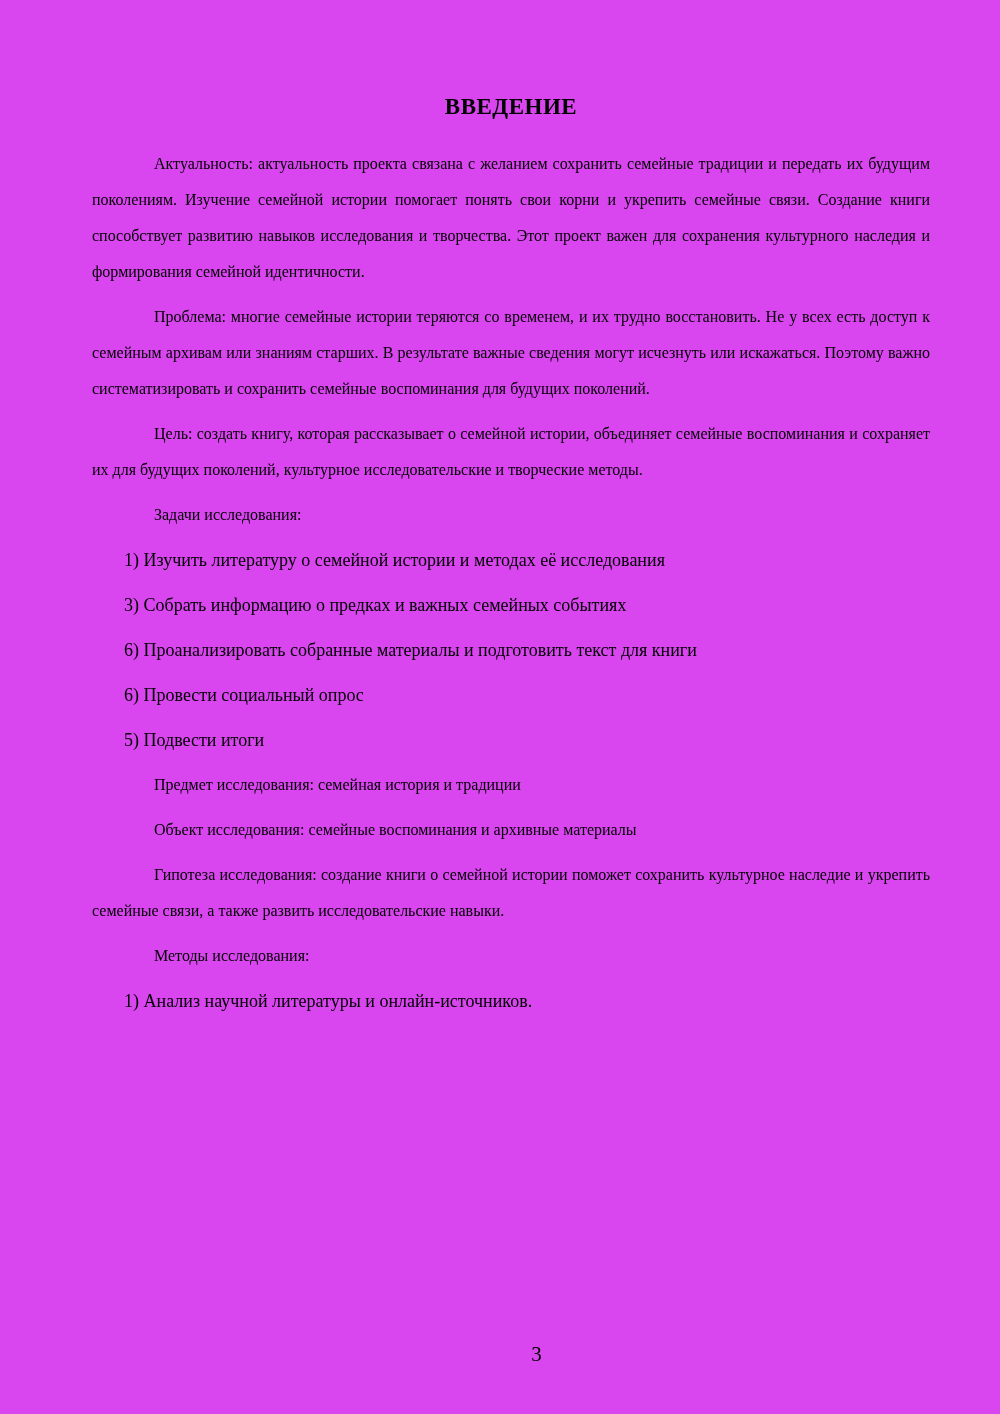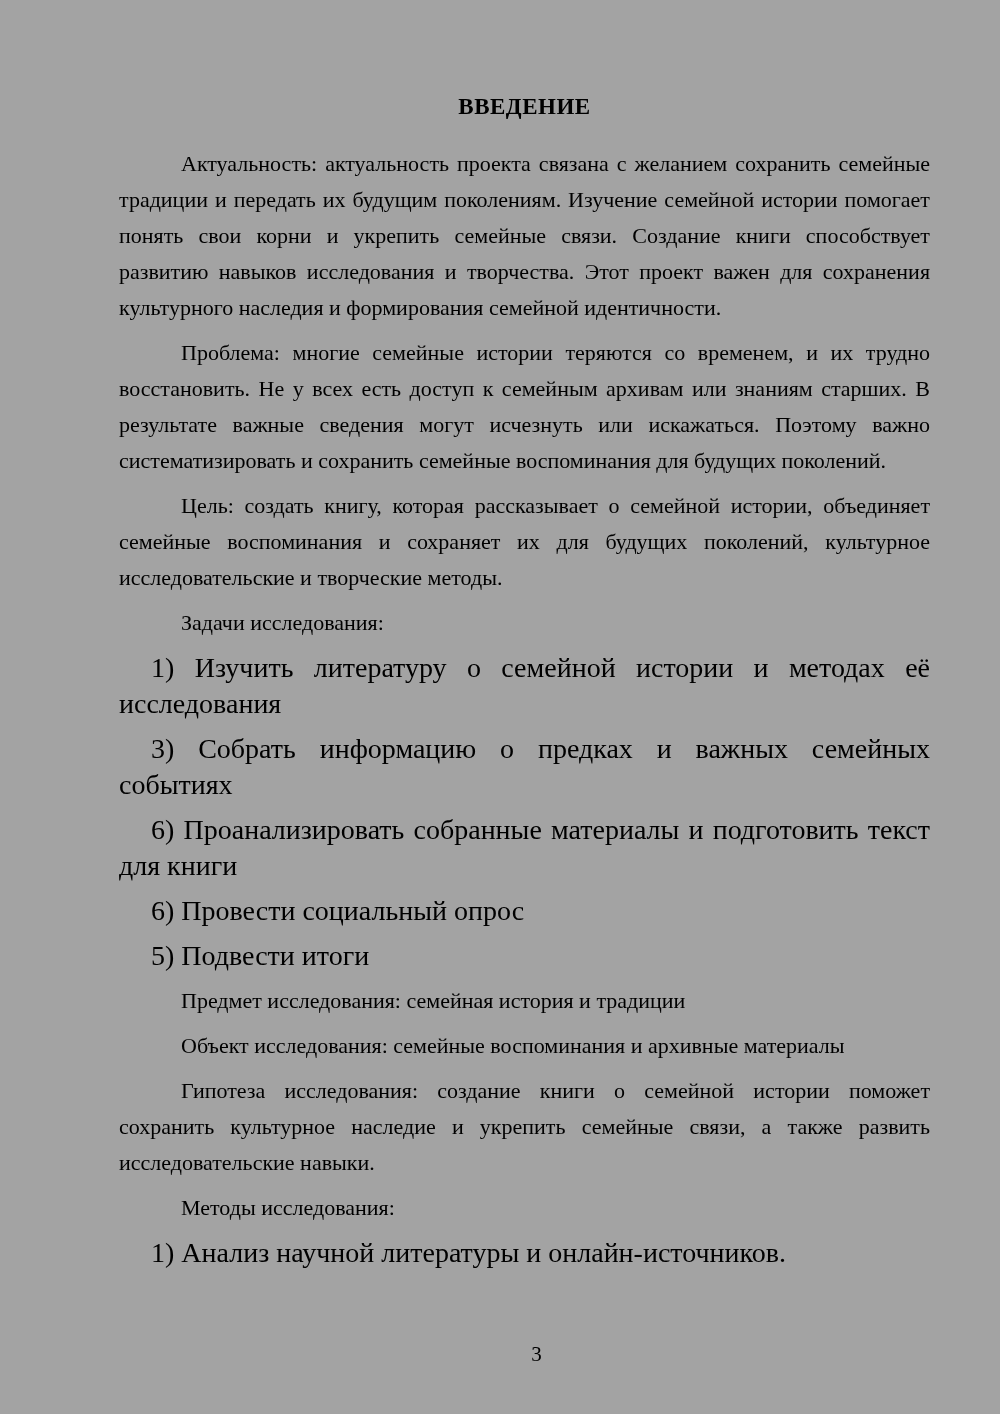--- a/index.html
+++ b/index.html
@@ -10,41 +10,41 @@
     body {
       font-family: "Liberation Serif", serif;
       color: #000000;
       -webkit-font-smoothing: antialiased;
     }
     .page {
       position: relative;
       width: 1000px;
       height: 1414px;
       box-sizing: border-box;
-      background: #a3a3a3;
-      padding: 92px 70px 60px 119px;
+      background: #d946ef;
+      padding: 92px 70px 60px 92px;
       overflow: hidden;
     }
     .doc-title {
       text-align: center;
       font-weight: bold;
       font-size: 23px;
       line-height: 30px;
       margin: 0 0 24px 0;
       letter-spacing: 0.5px;
     }
     .para {
-      font-size: 22px;
+      font-size: 16px;
       line-height: 36px;
       text-align: justify;
       text-indent: 62px;
       margin: 0 0 9px 0;
     }
     .list-item {
-      font-size: 28px;
+      font-size: 18px;
       line-height: 36px;
       text-align: justify;
       text-indent: 32px;
       margin: 0 0 9px 0;
     }
     .page-number {
       position: absolute;
       bottom: 48px;
       left: 143px;
       right: 70px;

